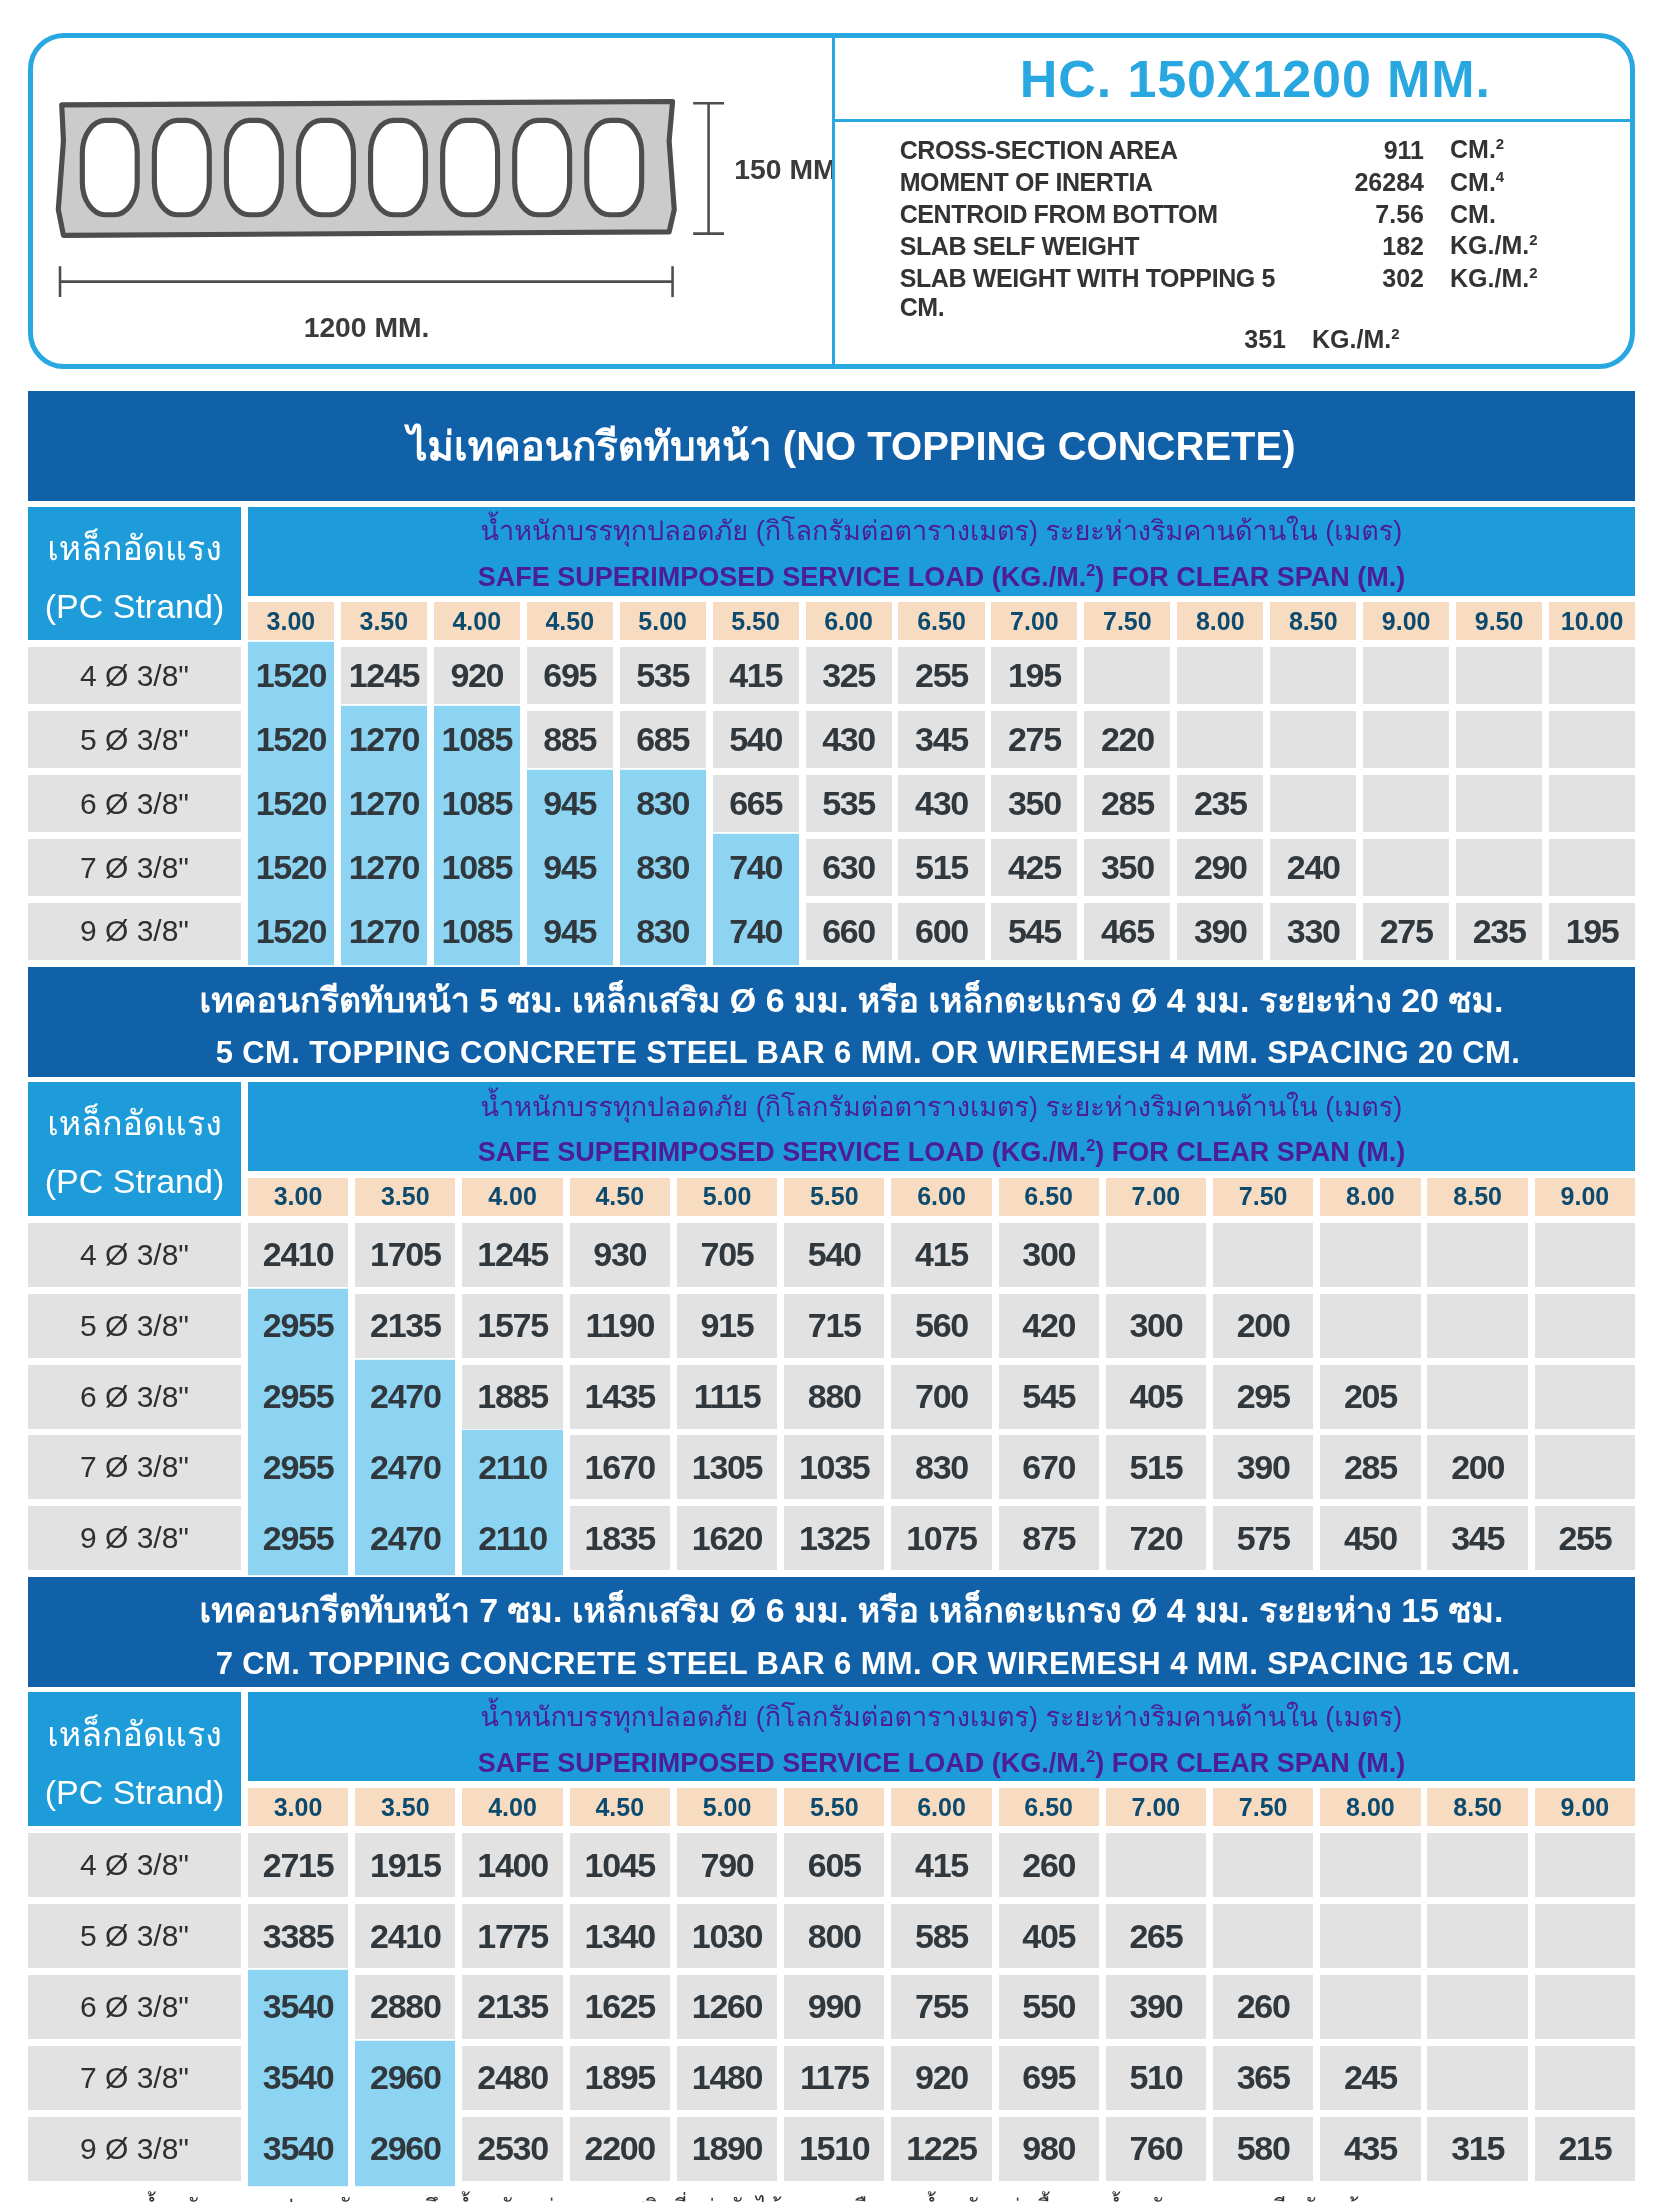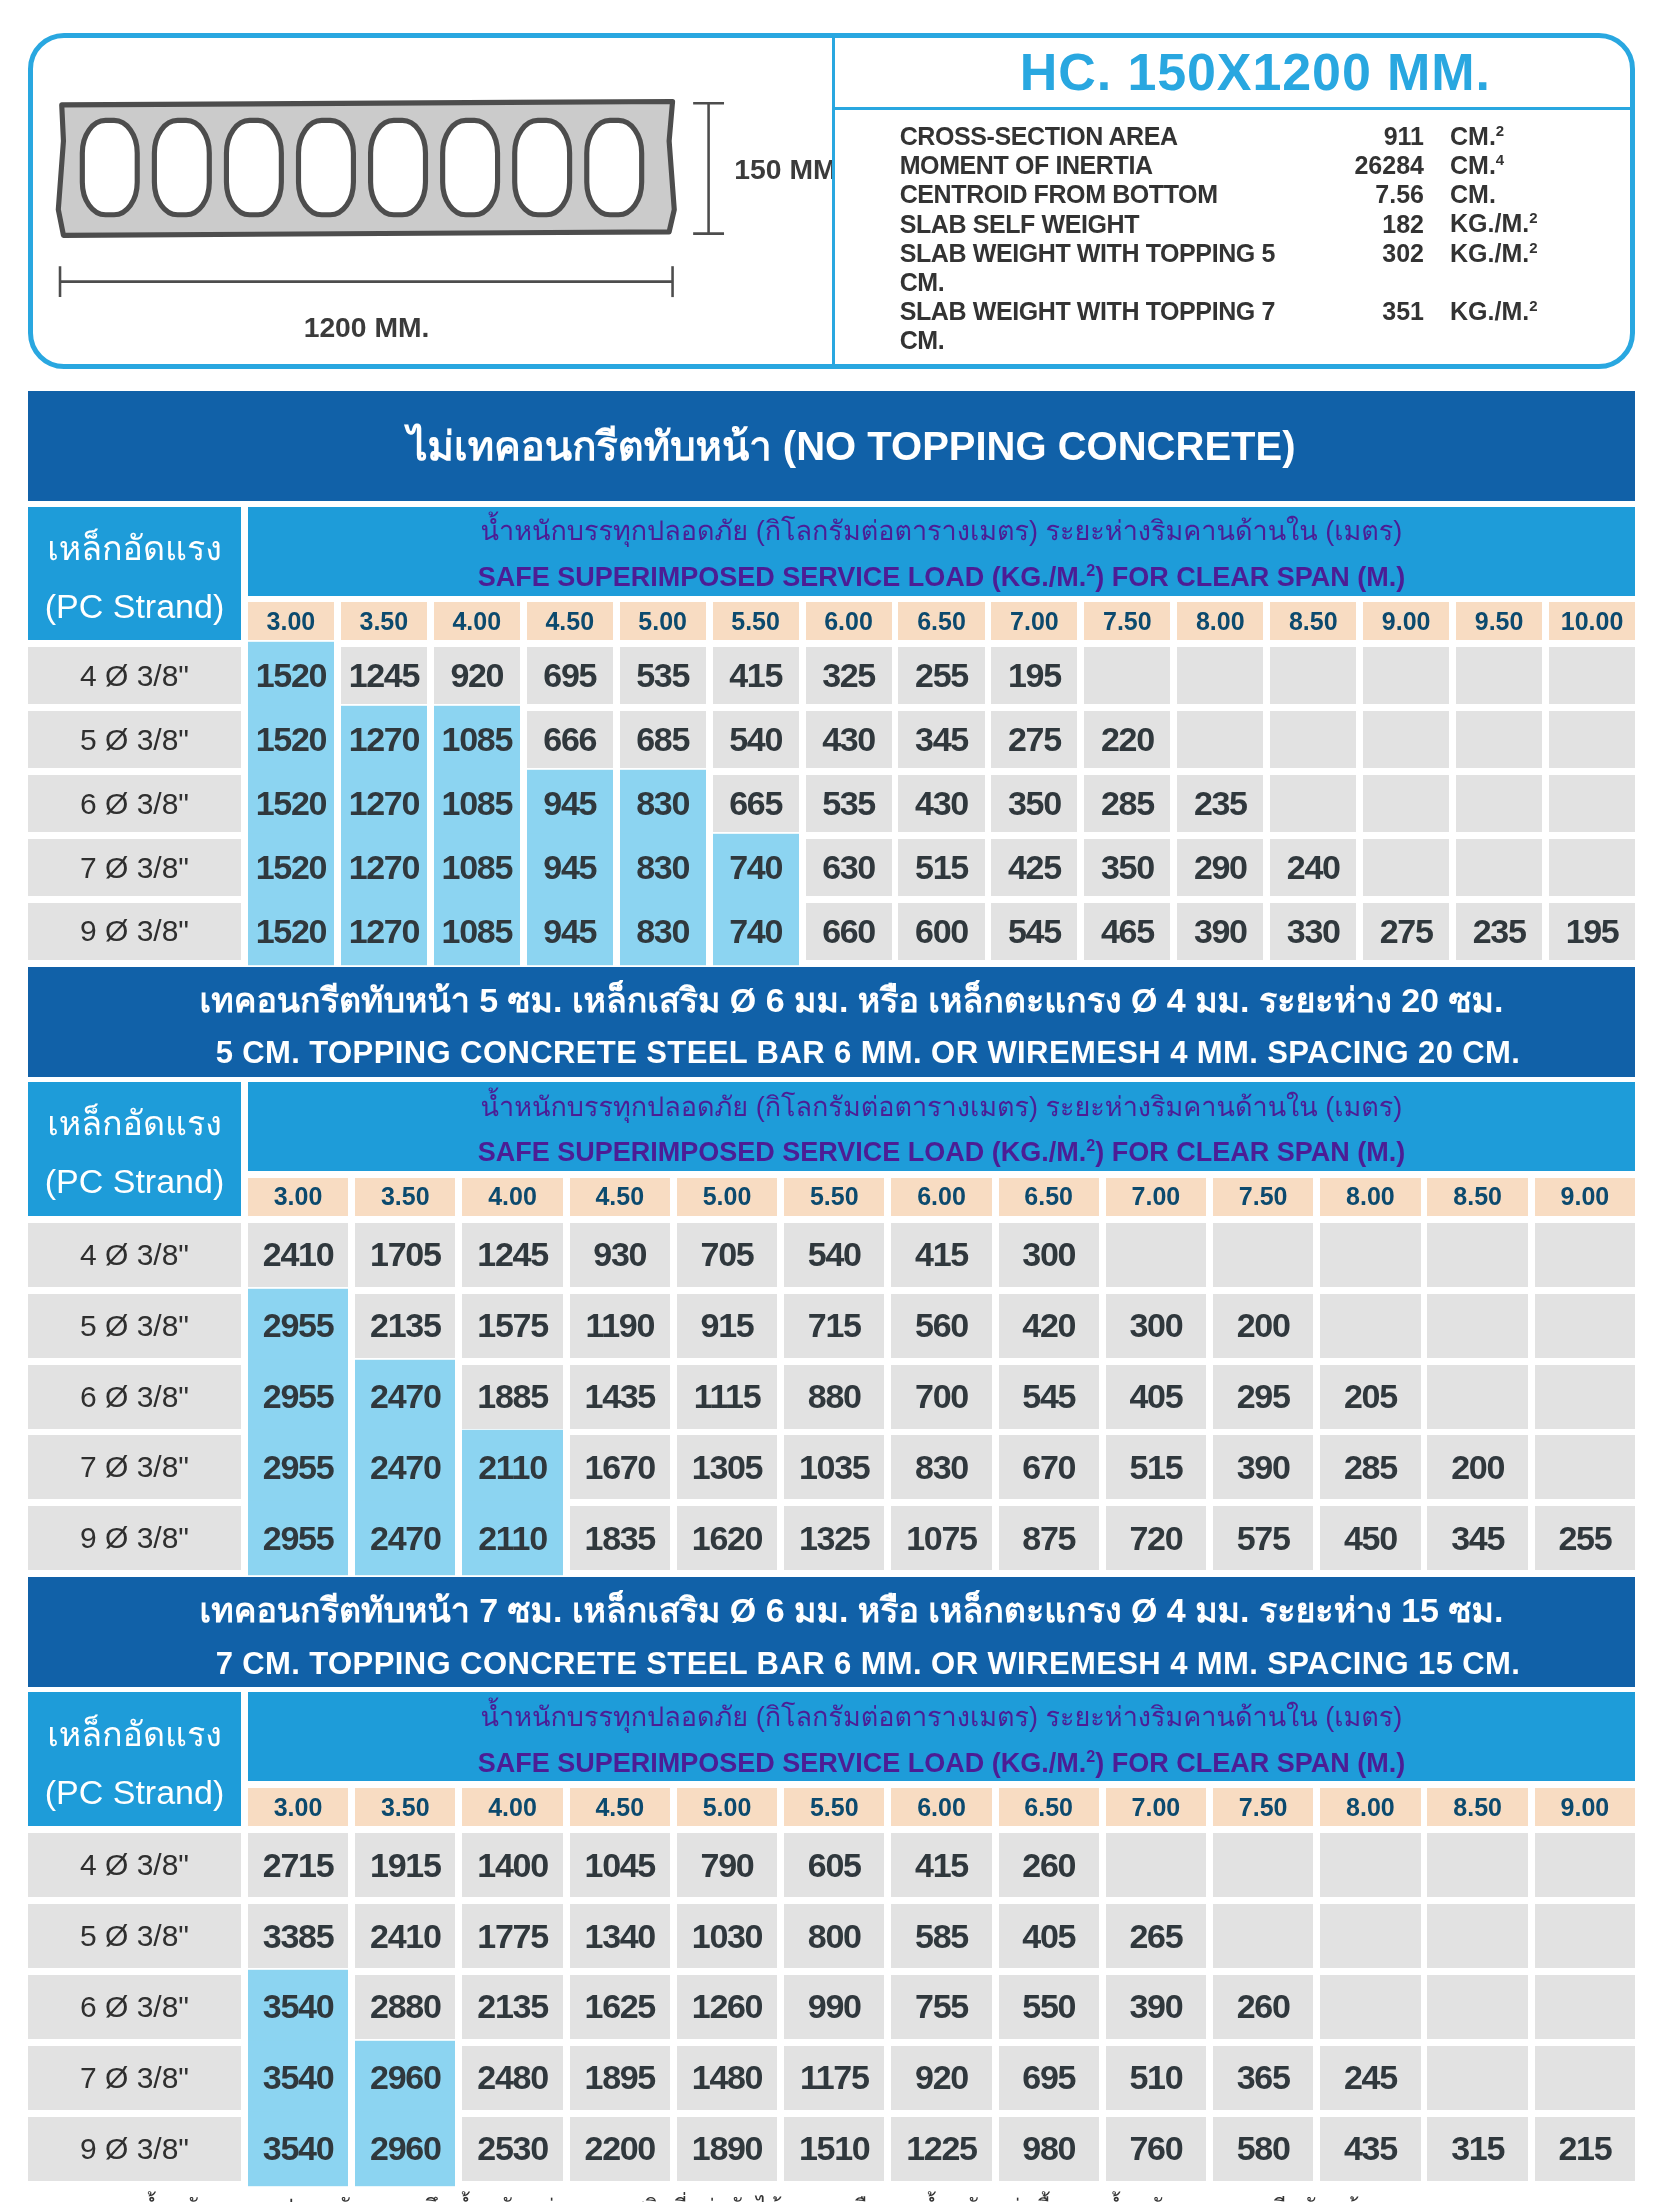--- a/index.html
+++ b/index.html
@@ -149,21 +149,20 @@
             <span class="spec-label">SLAB SELF WEIGHT</span>
             <span class="spec-value">182</span>
             <span class="spec-unit">KG./M.<sup>2</sup></span>
           </div>
           <div class="spec-row">
             <span class="spec-label">SLAB WEIGHT WITH TOPPING 5 CM.</span>
             <span class="spec-value">302</span>
             <span class="spec-unit">KG./M.<sup>2</sup></span>
           </div>
           <div class="spec-row">
-            <span class="spec-label">SLAB WEIGHT WITH TOPPING 7 CM.</span>
             <span class="spec-value">351</span>
             <span class="spec-unit">KG./M.<sup>2</sup></span>
           </div>
         </div>
     </div>
 
   </div>
 
   <div id="tables-host">
       <section class="table-section s0">
@@ -216,21 +215,21 @@
             <div class="cell"></div>
             <div class="cell"></div>
             <div class="cell"></div>
             <div class="cell"></div>
           </div>
           <div class="data-row">
             <div class="row-label">5 Ø 3/8"</div>
             <div class="cell hl">1520</div>
             <div class="cell hl">1270</div>
             <div class="cell hl">1085</div>
-            <div class="cell">666</div>
+            <div class="cell">885</div>
             <div class="cell">685</div>
             <div class="cell">540</div>
             <div class="cell">430</div>
             <div class="cell">345</div>
             <div class="cell">275</div>
             <div class="cell">220</div>
             <div class="cell"></div>
             <div class="cell"></div>
             <div class="cell"></div>
             <div class="cell"></div>

